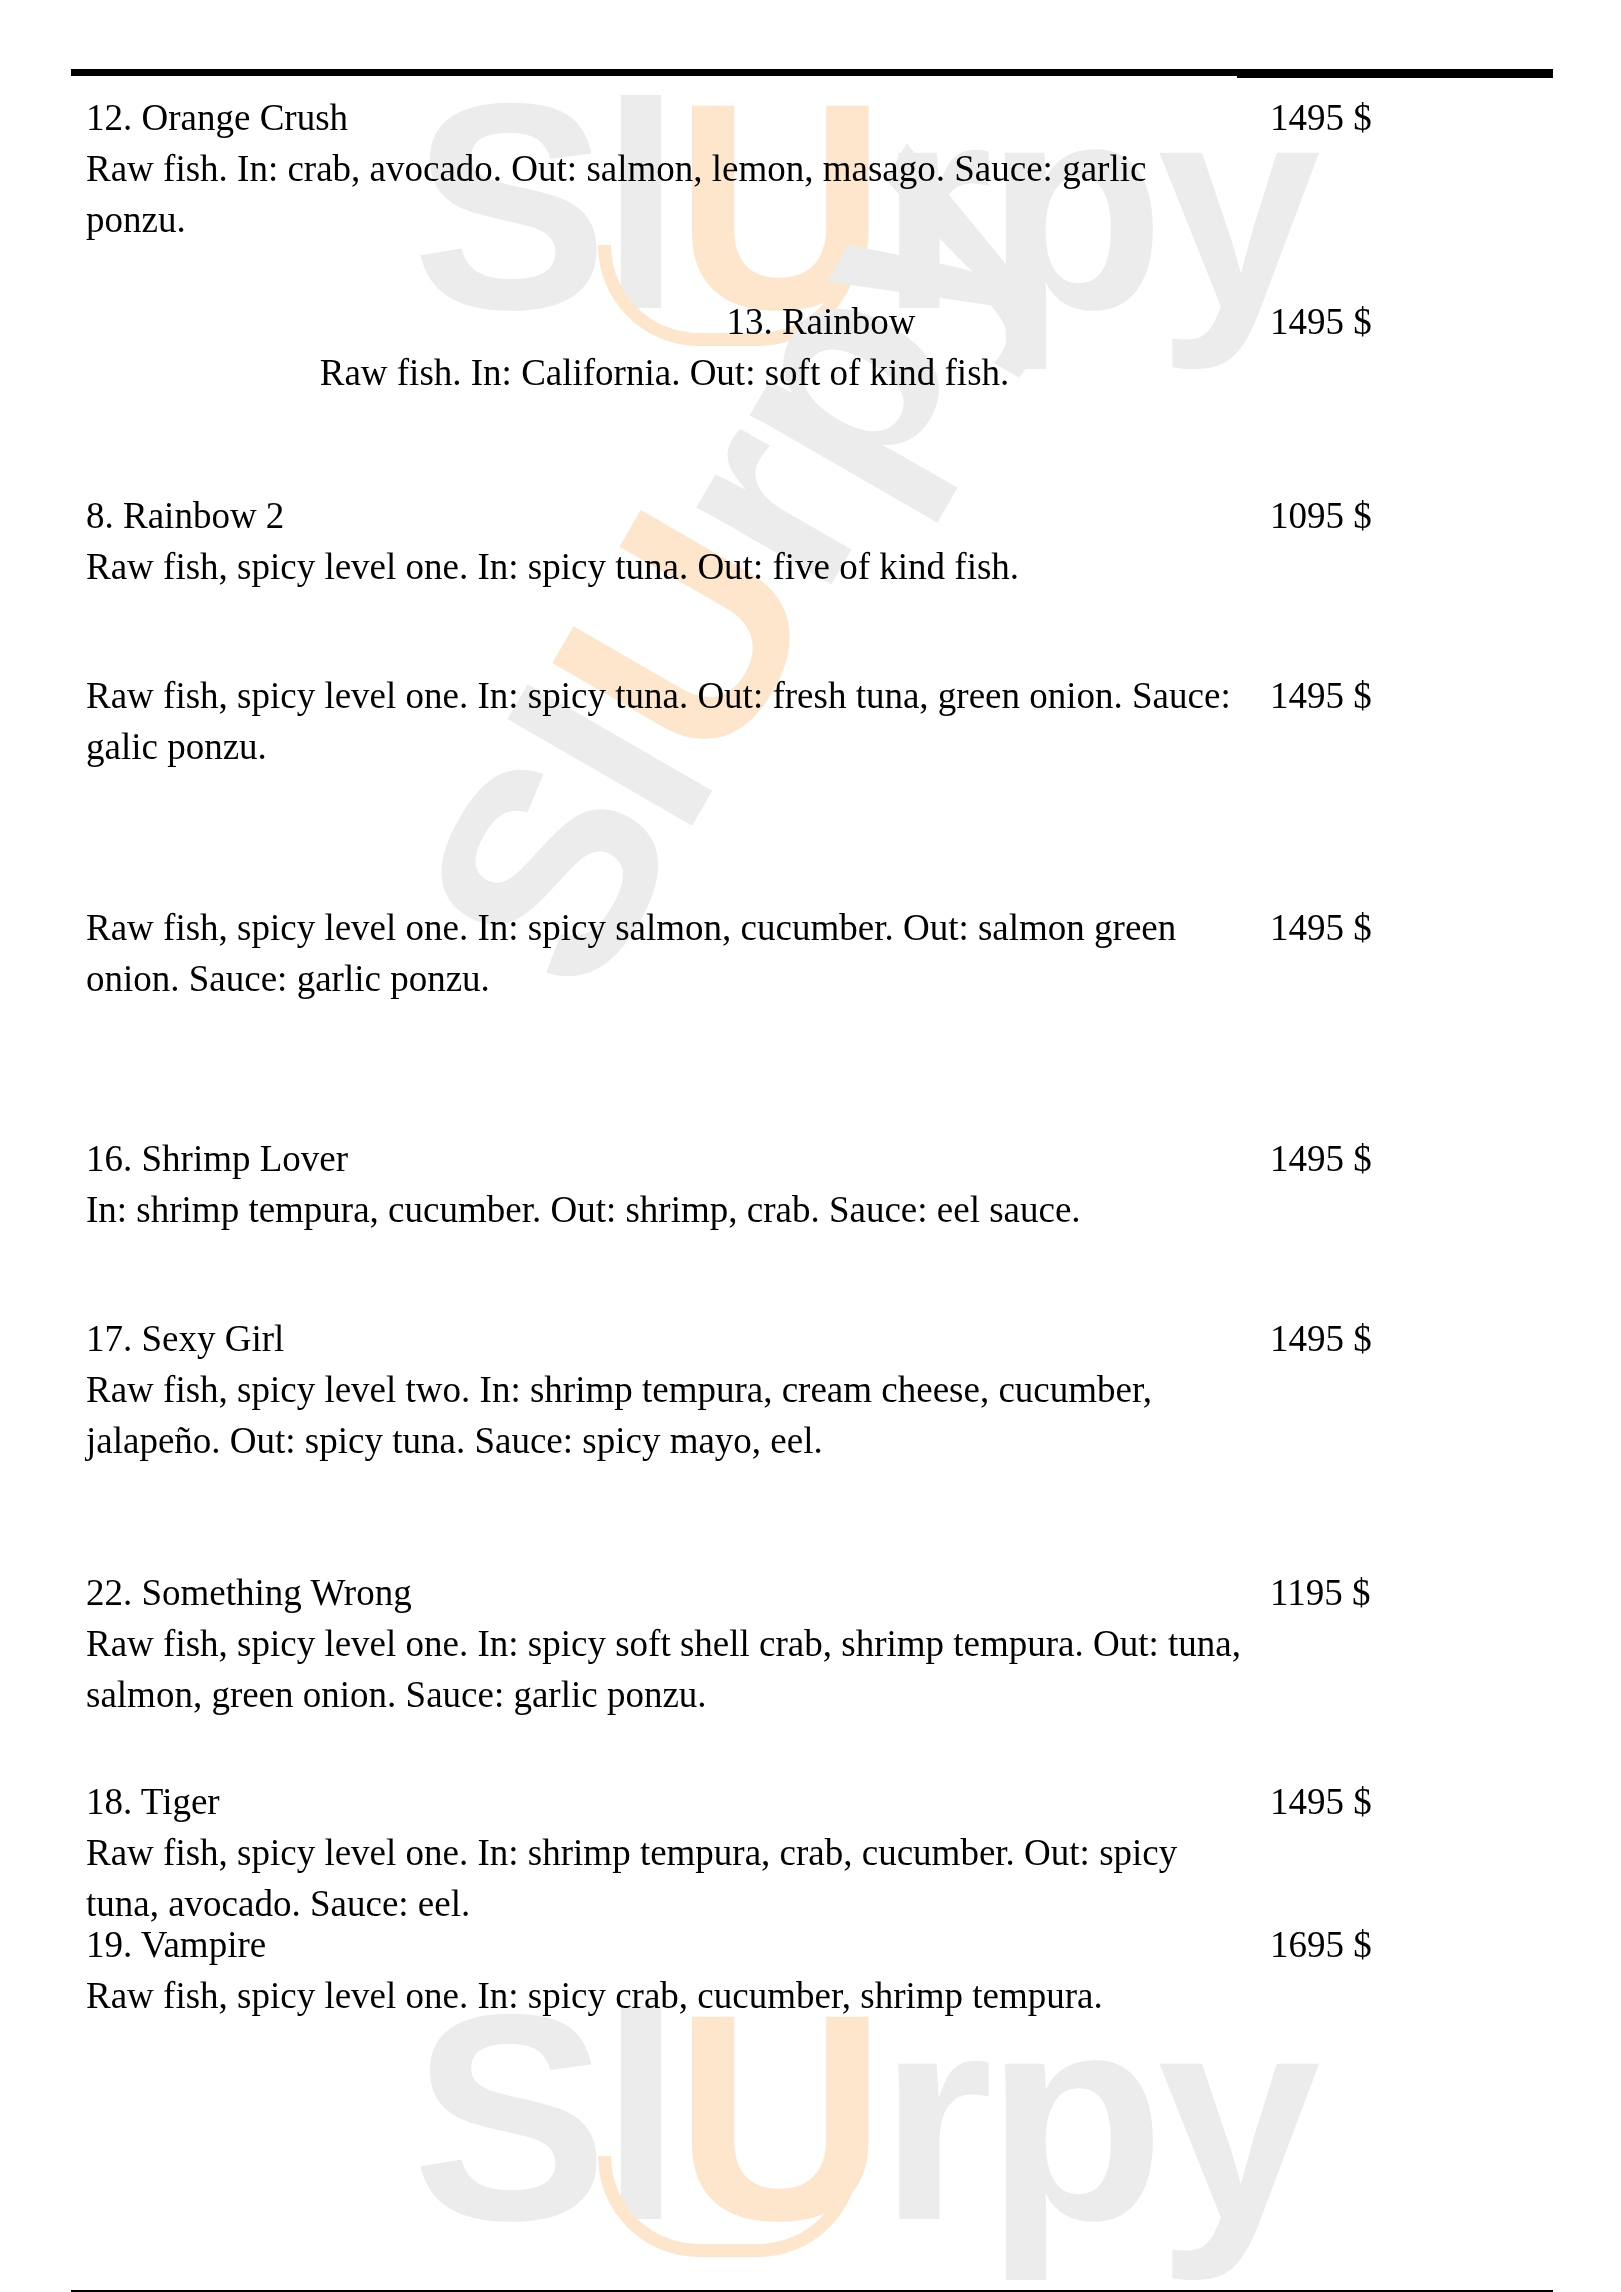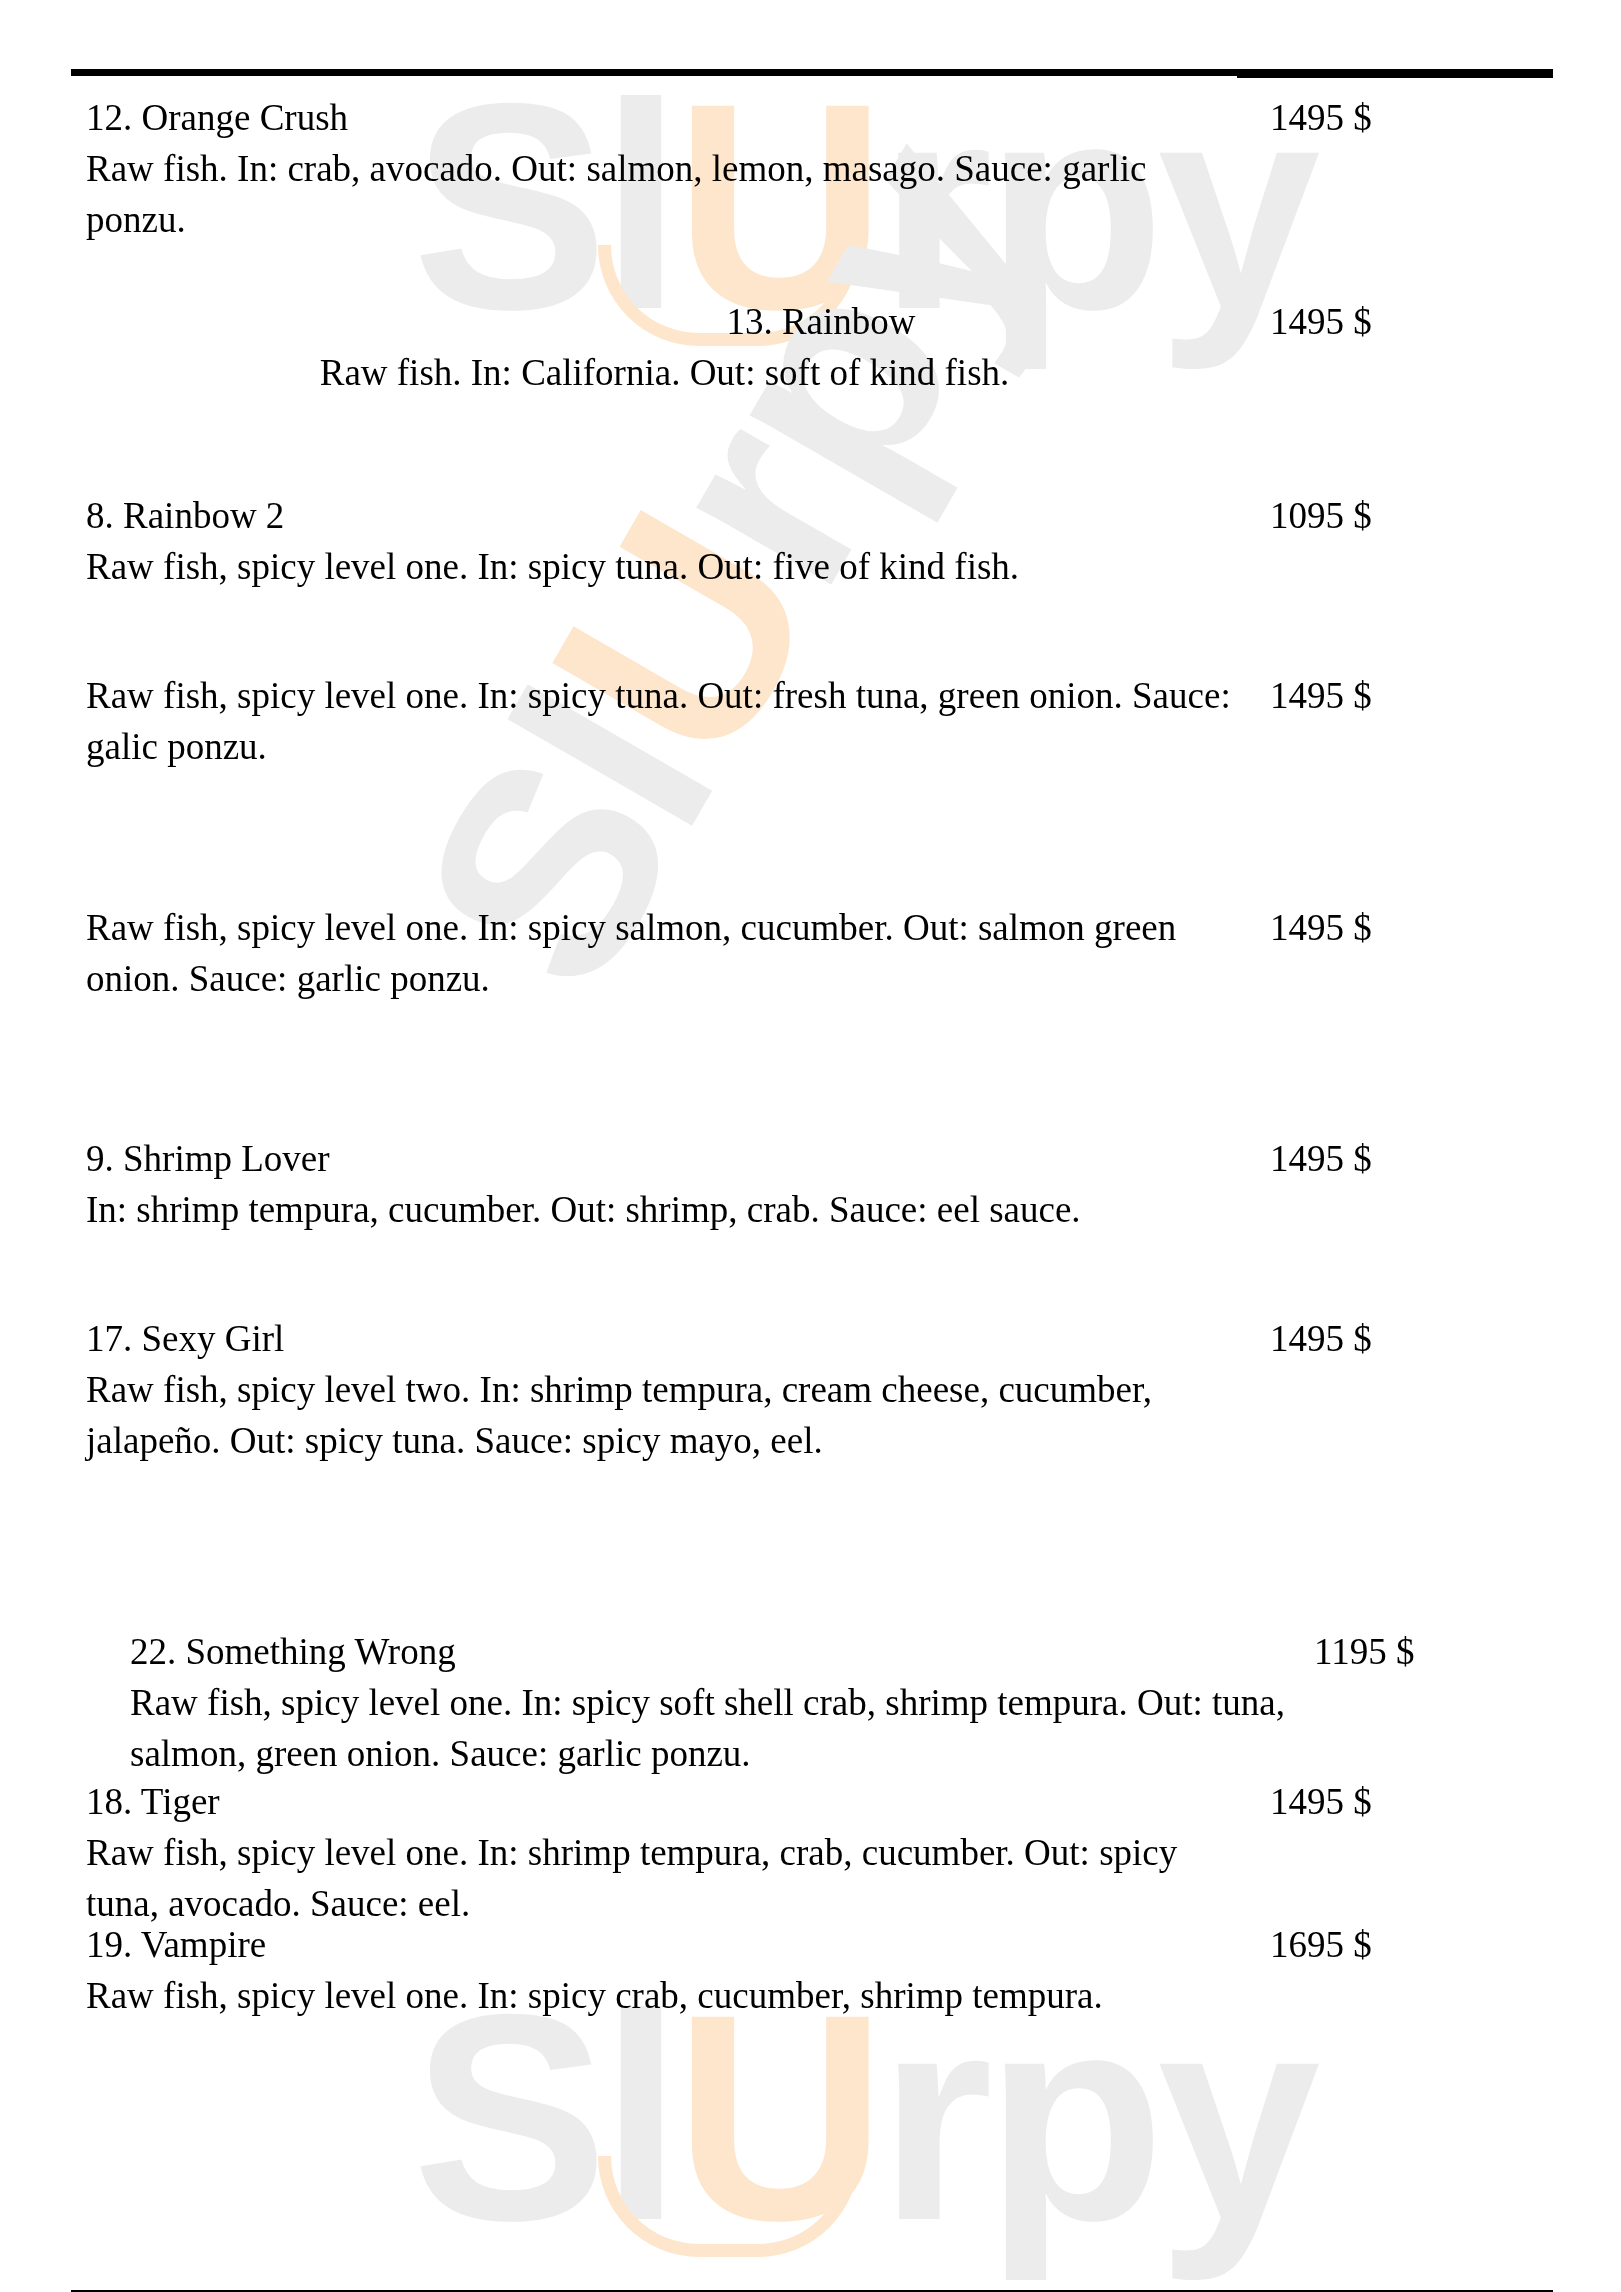--- a/index.html
+++ b/index.html
@@ -74,30 +74,30 @@
   </div>
   <div class="item" style="top:670px;">
     <div class="desc">Raw fish, spicy level one. In: spicy tuna. Out: fresh tuna, green onion. Sauce: galic ponzu.</div>
     <div class="price">1495 $</div>
   </div>
   <div class="item" style="top:902px;">
     <div class="desc">Raw fish, spicy level one. In: spicy salmon, cucumber. Out: salmon green onion. Sauce: garlic ponzu.</div>
     <div class="price">1495 $</div>
   </div>
   <div class="item" style="top:1133px;">
-    <div class="name">9. Shrimp Lover</div>
+    <div class="name">16. Shrimp Lover</div>
     <div class="desc">In: shrimp tempura, cucumber. Out: shrimp, crab. Sauce: eel sauce.</div>
     <div class="price">1495 $</div>
   </div>
   <div class="item" style="top:1313px;">
     <div class="name">17. Sexy Girl</div>
     <div class="desc">Raw fish, spicy level two. In: shrimp tempura, cream cheese, cucumber, jalapeño. Out: spicy tuna. Sauce: spicy mayo, eel.</div>
     <div class="price">1495 $</div>
   </div>
-  <div class="item" style="top:1626px;margin-left:44px;">
+  <div class="item" style="top:1567px;">
     <div class="name">22. Something Wrong</div>
     <div class="desc">Raw fish, spicy level one. In: spicy soft shell crab, shrimp tempura. Out: tuna, salmon, green onion. Sauce: garlic ponzu.</div>
     <div class="price">1195 $</div>
   </div>
   <div class="item" style="top:1776px;">
     <div class="name">18. Tiger</div>
     <div class="desc">Raw fish, spicy level one. In: shrimp tempura, crab, cucumber. Out: spicy tuna, avocado. Sauce: eel.</div>
     <div class="price">1495 $</div>
   </div>
   <div class="item" style="top:1919px;">

